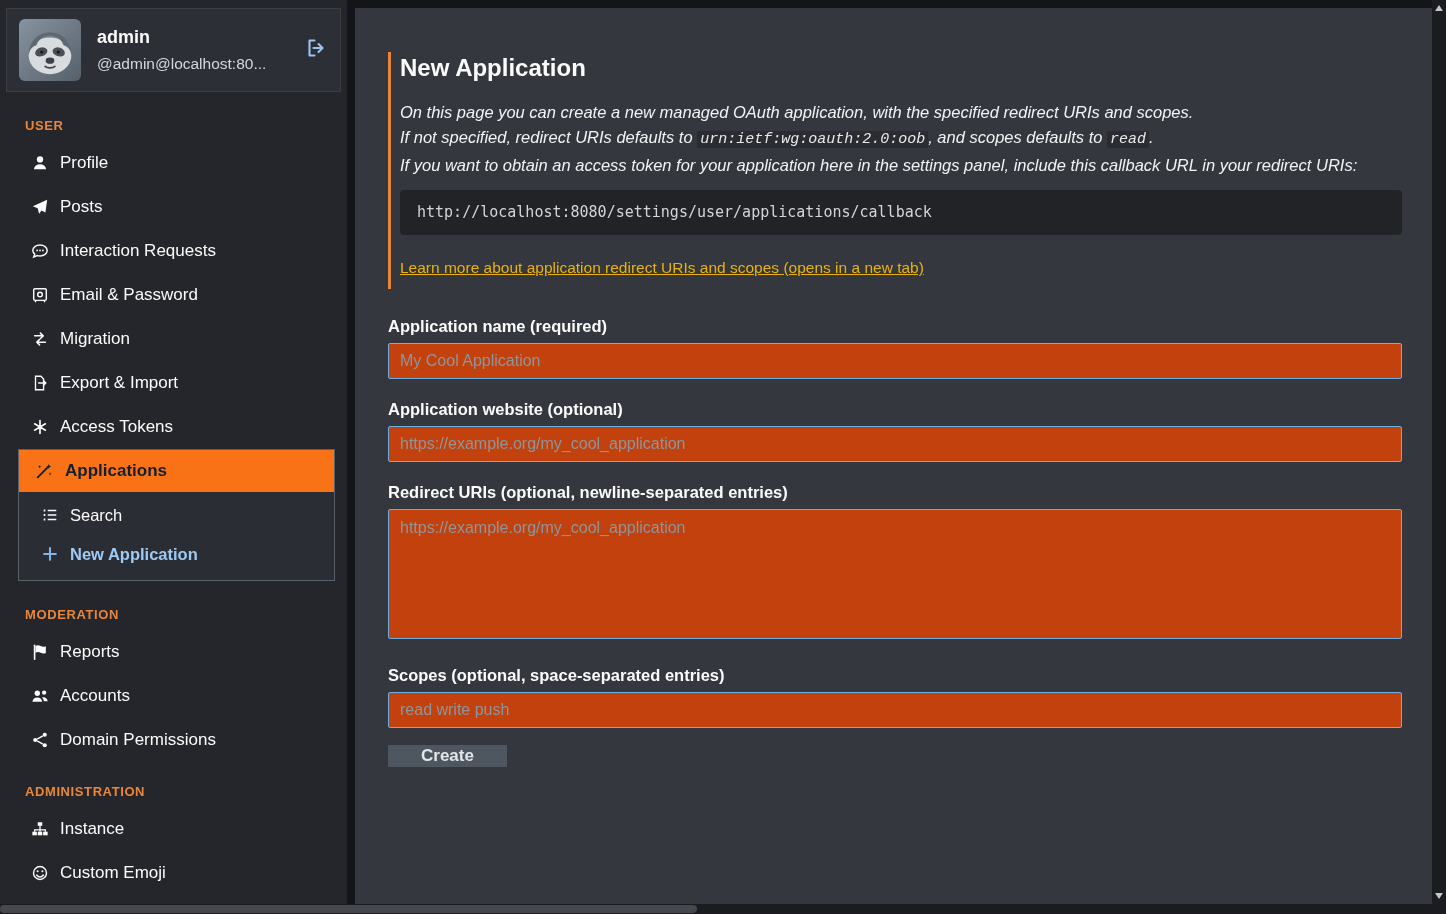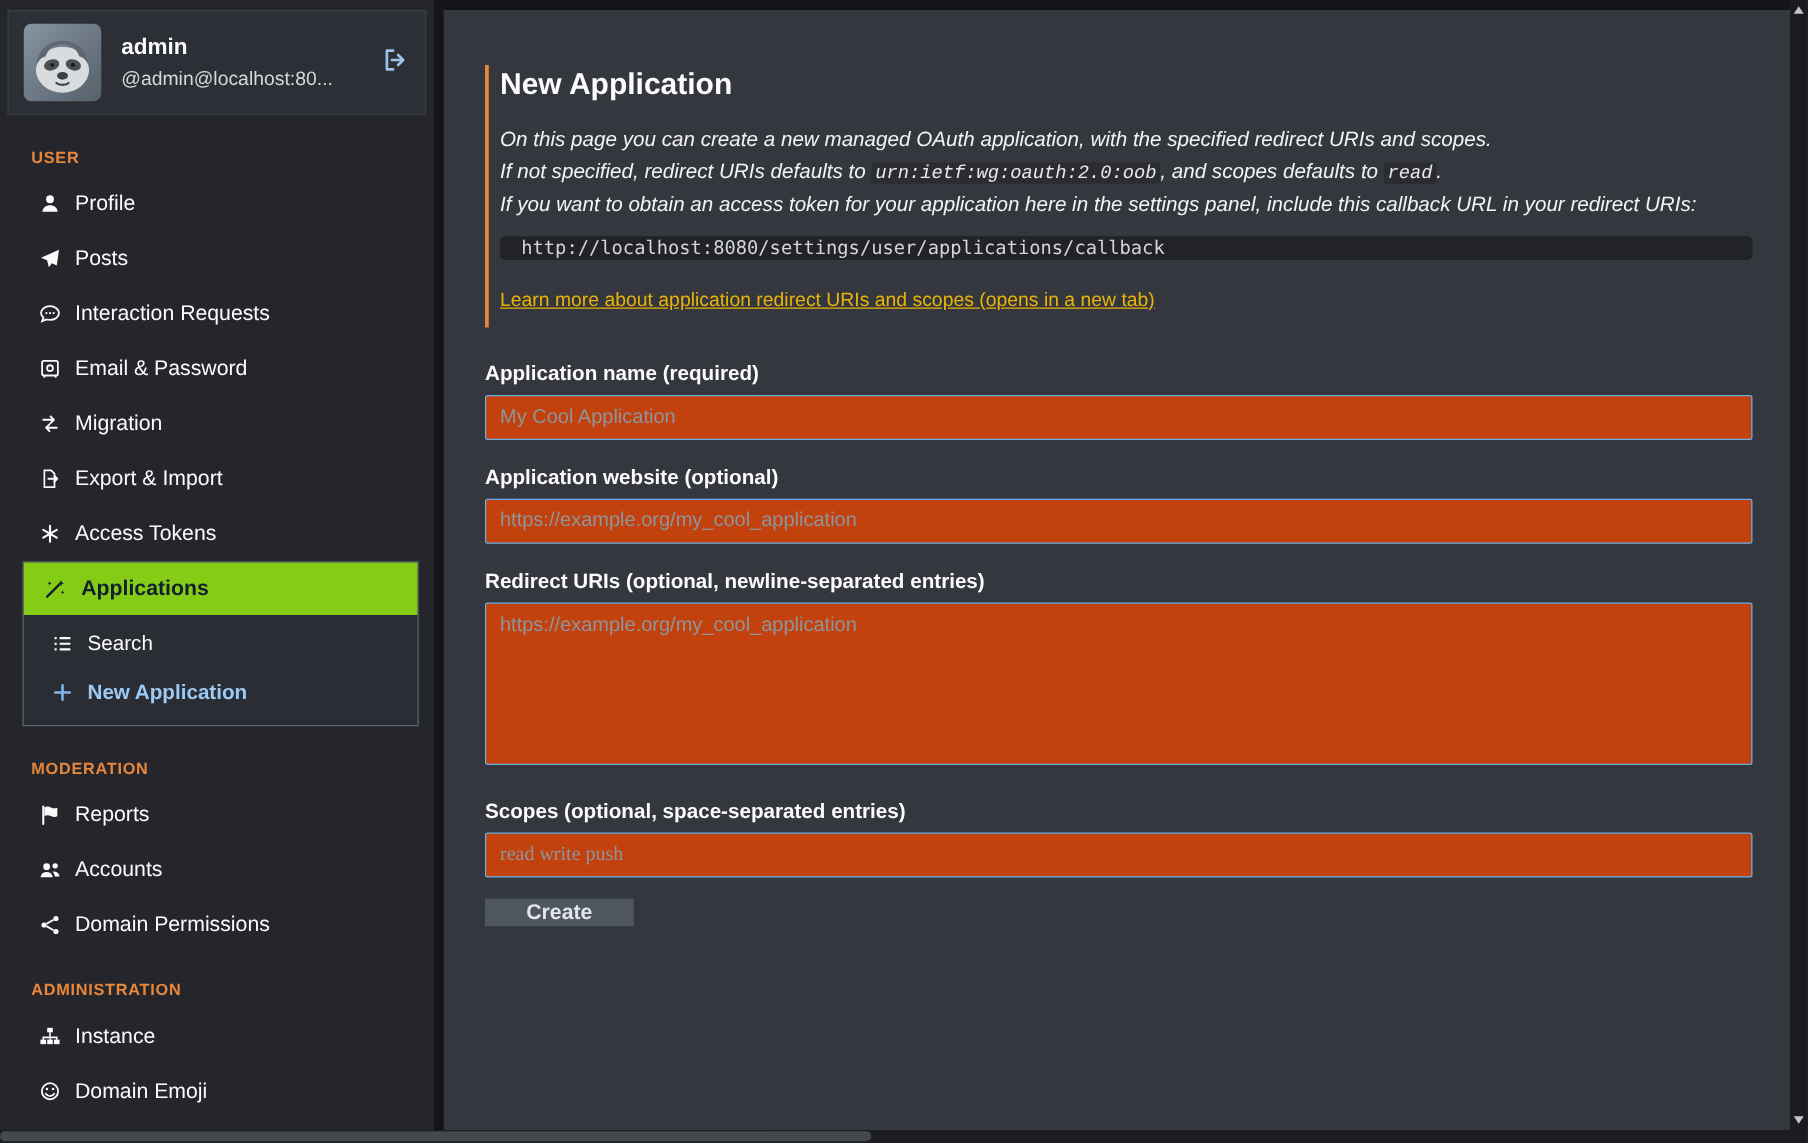--- a/index.html
+++ b/index.html
@@ -42,21 +42,21 @@
   }
   .nav-icn { width: 18px; height: 18px; flex: 0 0 18px; display: block; }
   .nav-icn svg { display:block; width:18px; height:18px; }
 
   .app-group {
     margin: 0 12px 4px 18px;
     border: 1px solid #5a6169;
     background: #2b2d34;
   }
   .app-group .nav-item.active {
-    background: #84cc16; color: #12202e; font-weight: 700;
+    background: #f97316; color: #12202e; font-weight: 700;
     padding: 11px 2px 11px 16px;
     gap: 12px;
   }
   .sub-item {
     display: flex; align-items: flex-start; gap: 11px;
     padding: 10px 14px 10px 22px; font-size: 16.5px; cursor: pointer;
   }
   .sub-item.active-sub { color: #9ccaf5; font-weight: 700; }
 
   
@@ -71,39 +71,39 @@
     margin-bottom: 28px;
   }
   .page-title { font-size: 24px; font-weight: 700; margin-bottom: 18px; }
   .intro-p { font-size: 16.5px; line-height: 24px; color: #f2f3f5; margin-bottom: 1px; font-style: italic; }
   .inline-code {
     font-family: "Liberation Mono", monospace; font-size: 15px;
     color: #e7e9eb; background: #2b2c31; padding: 0 3px; border-radius: 2px;
   }
   .code-block {
     background: #222327; border-radius: 4px;
-    padding: 0 17px; margin: 13px 0 24px 0;
+    padding: 13px 17px; margin: 13px 0 24px 0;
     font-family: "Liberation Mono", monospace; font-size: 15px; color: #d2d5d9;
     white-space: nowrap; overflow: hidden;
   }
   .learn-link {
     color: #eab308; font-size: 15.5px; text-decoration: underline; cursor: pointer;
   }
 
   .field-label { display:block; font-weight: 700; font-size: 16.5px; margin: 0 0 7px 0; }
   .text-input, .text-area {
     width: 100%; background: #c2410c;
     border: 1px solid #6cafe2; border-radius: 2px;
     color: #cfd3d8; font-size: 16px; font-family: "Liberation Sans", sans-serif;
     padding: 0 11px; outline: none;
   }
   .text-input { height: 36px; margin-bottom: 21px; }
   .text-area { height: 130px; padding: 9px 11px; resize: none; margin-bottom: 23px; }
   .text-input::placeholder, .text-area::placeholder { color: #8e959e; opacity: 1; }
-  .scopes-input { margin-bottom: 17px; font-family: Liberation Serif, serif; }
+  .scopes-input { margin-bottom: 17px; }
 
   .create-btn {
     background: #4e565f; color: #e2e6ea;
     border: none; border-radius: 0;
     font-family: "Liberation Sans", sans-serif;
     font-size: 17px; font-weight: 700;
     padding: 1px 33px; cursor: pointer;
   }
 
   
@@ -316,21 +316,21 @@
 
   <div class="nav-item">
     <span class="nav-icn">
       <svg viewBox="0 0 20 20">
           <circle cx="10" cy="10" r="7.2" fill="none" stroke="#fbfbfb" stroke-width="1.6"></circle>
           <circle cx="7.3" cy="8" r="1.1" fill="#fbfbfb"></circle>
           <circle cx="12.7" cy="8" r="1.1" fill="#fbfbfb"></circle>
           <path d="M6.3 12.2c1 1.5 2.3 2.2 3.7 2.2s2.7-.7 3.7-2.2" stroke="#fbfbfb" stroke-width="1.6" fill="none" stroke-linecap="round"></path>
         </svg>
     </span>
-    <span>Domain Emoji</span>
+    <span>Custom Emoji</span>
   </div>
 
   <div class="nav-item">
     
     
   </div>
 
 </nav>
 
 <main class="main-panel">

